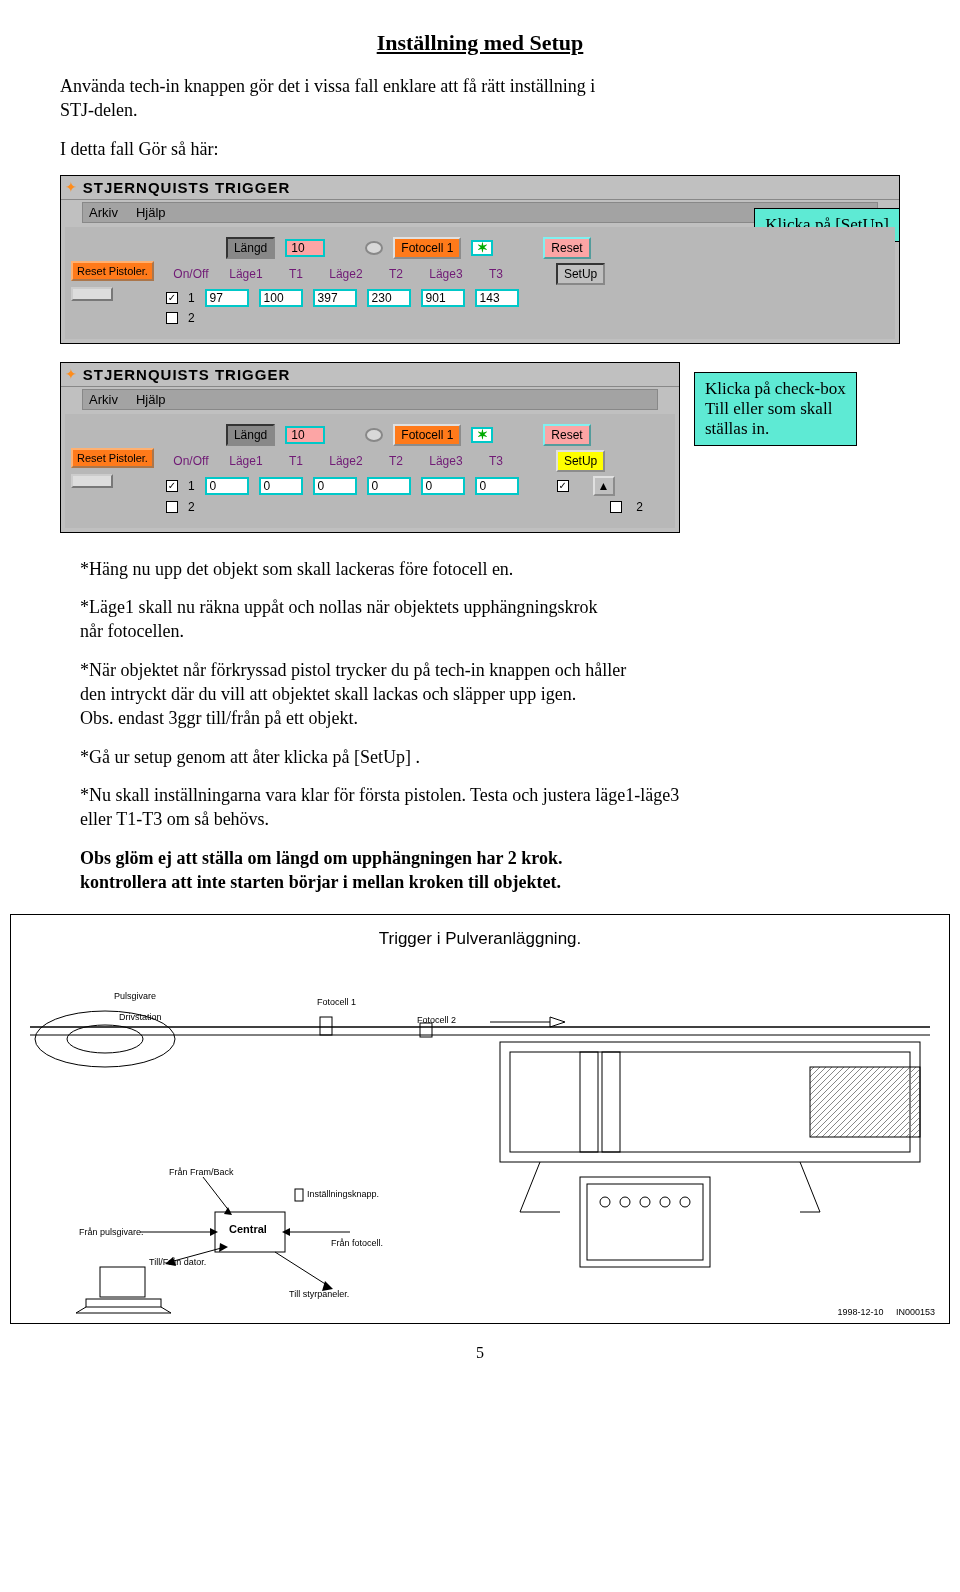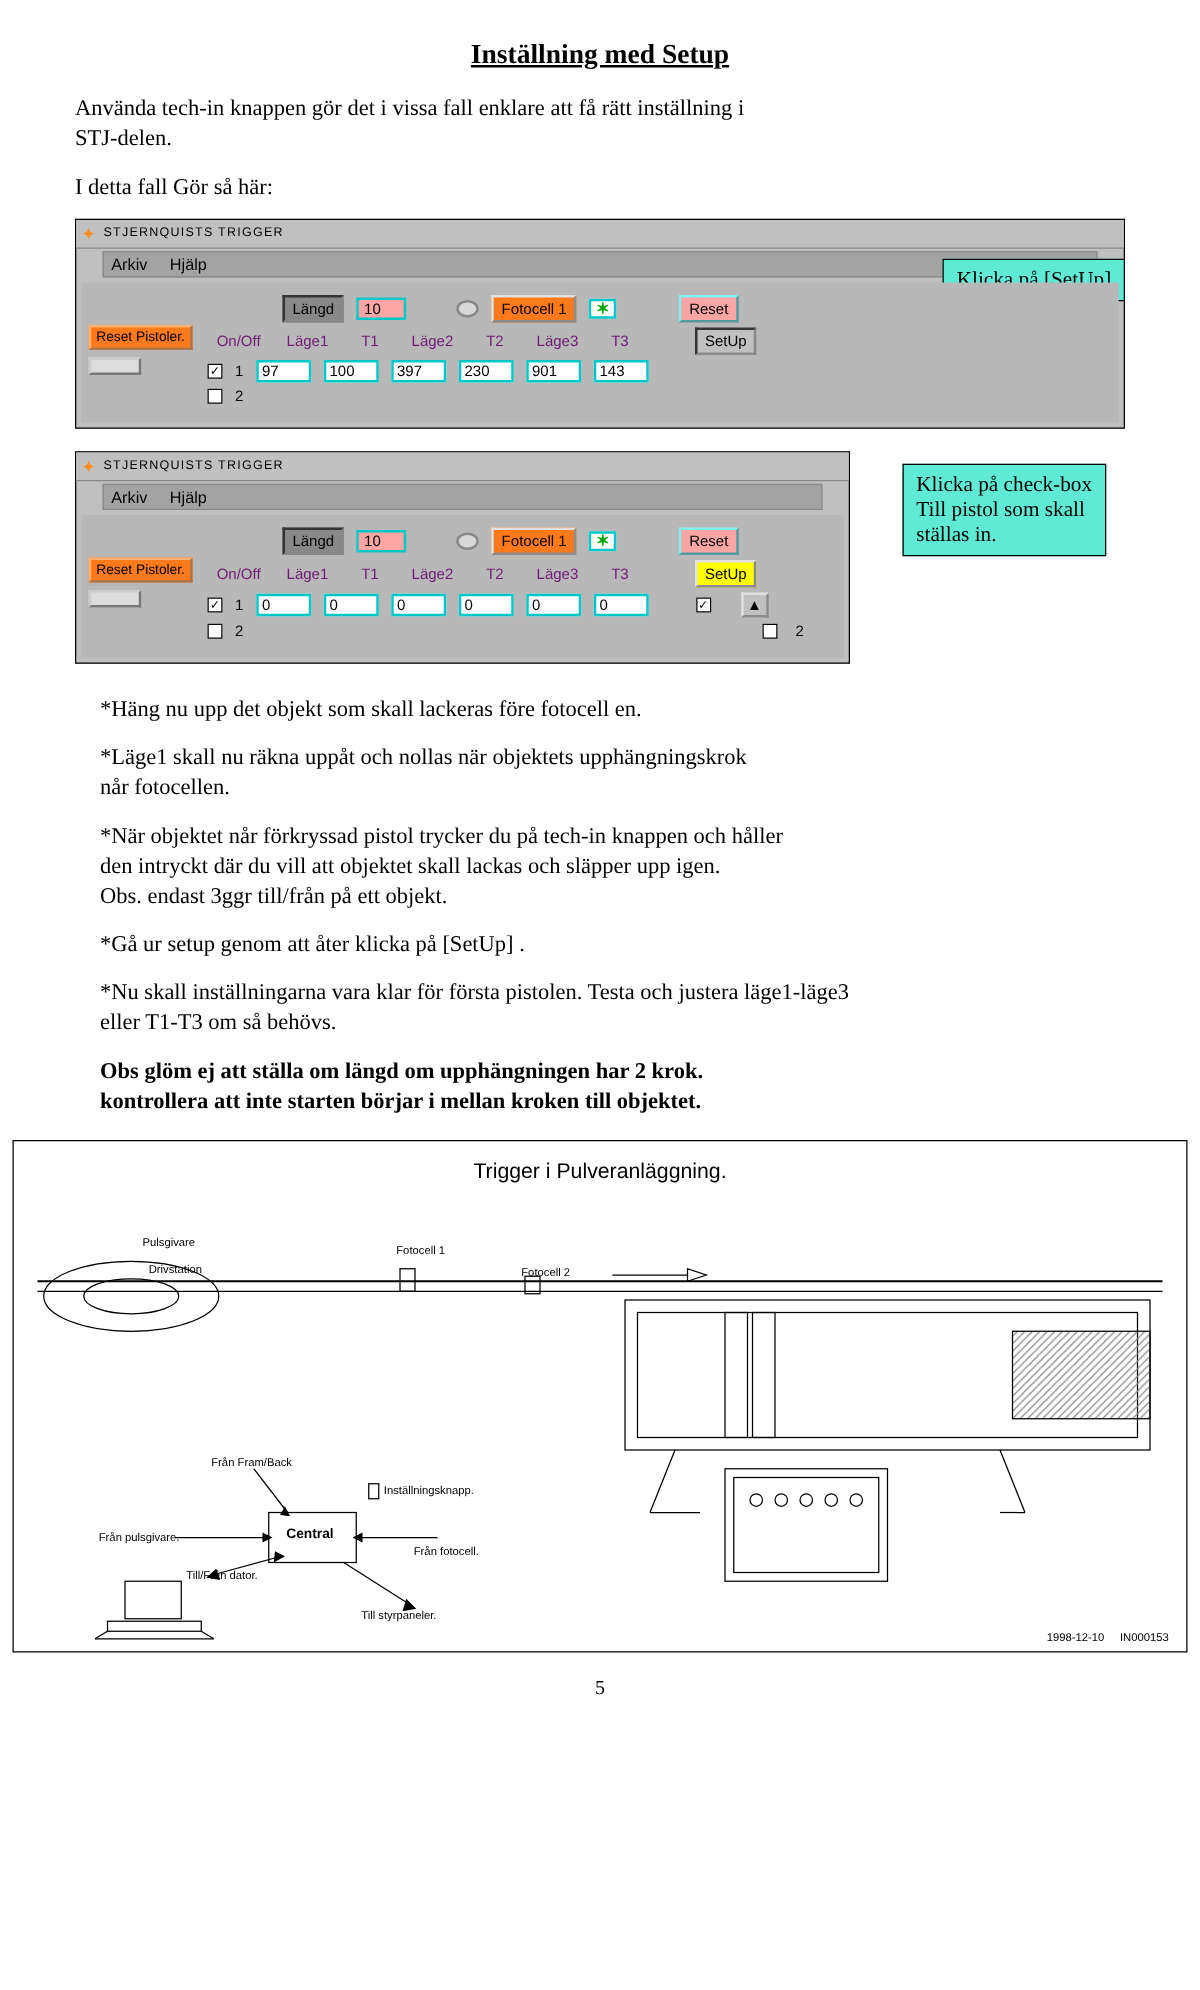--- a/index.html
+++ b/index.html
@@ -7,21 +7,21 @@
   .page{padding:30px 60px 20px 60px;}
   .title{text-align:center;font-weight:bold;font-size:22px;text-decoration:underline;margin-bottom:18px;}
   .para{font-size:18px;line-height:1.35;margin-bottom:14px;}
   .indent{padding-left:20px;}
   .bold{font-weight:bold;}
   .callout{border:1px solid #000;padding:6px 10px;font-size:17px;display:inline-block;background:#5eead4;}
   .row{display:flex;align-items:flex-start;gap:14px;margin-bottom:10px;}
   .app{border:1px solid #000;background:#c0c0c0;margin-bottom:14px;font-family:Arial,sans-serif;}
   .titlebar{background:#c0c0c0;padding:3px 4px;display:flex;align-items:center;gap:6px;border-bottom:1px solid #888;}
   .titlebar .star{color:#ff8c1a;font-size:14px;}
-  .titlebar .ttext{font-weight:normal;font-size:10px;letter-spacing:1px;}
+  .titlebar .ttext{font-weight:bold;font-size:15px;letter-spacing:1px;}
   .menubar{background:#a3a3a3;border:1px solid #888;margin:2px 21px;padding:2px 6px;font-size:13px;display:flex;gap:18px;}
   .panel{background:#b8b8b8;margin:4px;padding:6px 6px 10px 6px;position:relative;}
   .rowapp{display:flex;align-items:center;gap:10px;margin:4px 0;}
   .fld{border:2px solid #00c8c8;background:#fca5a5;font-size:12px;padding:1px 4px;min-width:40px;height:18px;display:inline-flex;align-items:center;}
   .btn3d{border:2px outset #e0e0e0;background:#c0c0c0;font-size:12px;padding:2px 6px;display:inline-flex;align-items:center;}
   .btn3d.orange{background:#ff7a1a;color:#000;}
   .btn3d.sunken{border:2px inset #888;background:#888;}
   .btn3d.cyan{border:2px outset #80f0f0;background:#fca5a5;}
   .btn3d.yellow{background:#ffff00;}
   .hdr{font-size:12px;color:#701a75;min-width:40px;text-align:center;}
@@ -176,23 +176,23 @@
               <span style="font-size:12px;">2</span>
               <span style="flex:1;"></span>
               <span class="cb"></span>
               <span style="font-size:12px;margin-left:4px;">2</span>
               <span style="width:16px;"></span>
             </div>
           </div>
         </div>
       </div>
     </div>
-    <div class="callout" style="margin-top:10px;margin-left:28px;">
+    <div class="callout" style="margin-top:10px;">
       <span>Klicka på check-box</span><br>
-      <span>Till pistol som skall</span><br>
+      <span>Till eller som skall</span><br>
       <span>ställas in.</span>
     </div>
   </div>
 
   <div class="para indent">*Häng nu upp det objekt som skall lackeras före fotocell en.</div>
   <div class="para indent">
     <span>*Läge1 skall nu räkna uppåt och nollas  när objektets upphängningskrok</span><br>
     <span>  når fotocellen.</span>
   </div>
   <div class="para indent">

